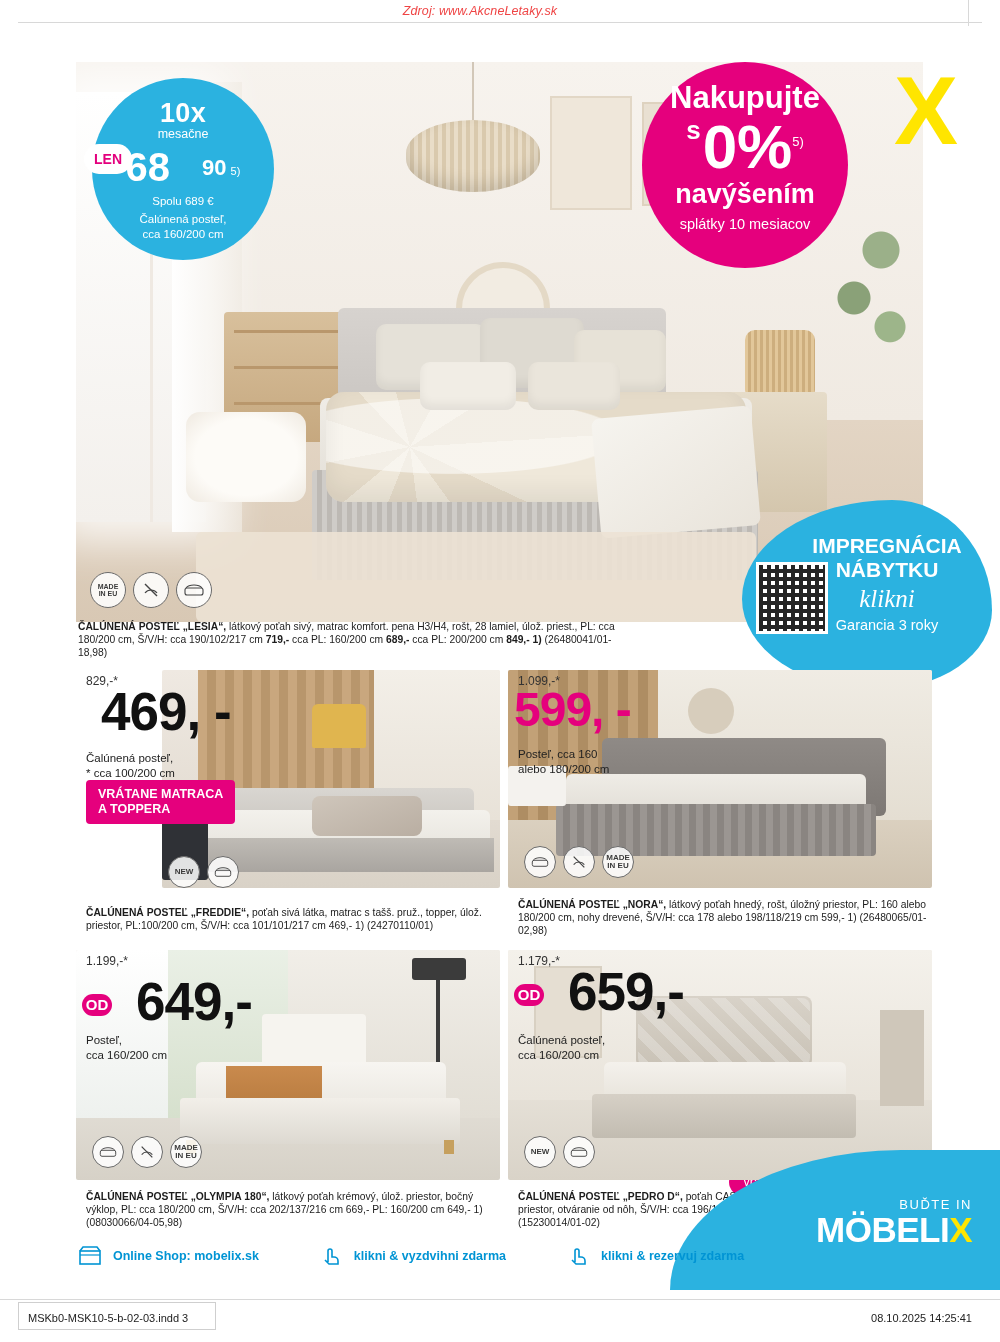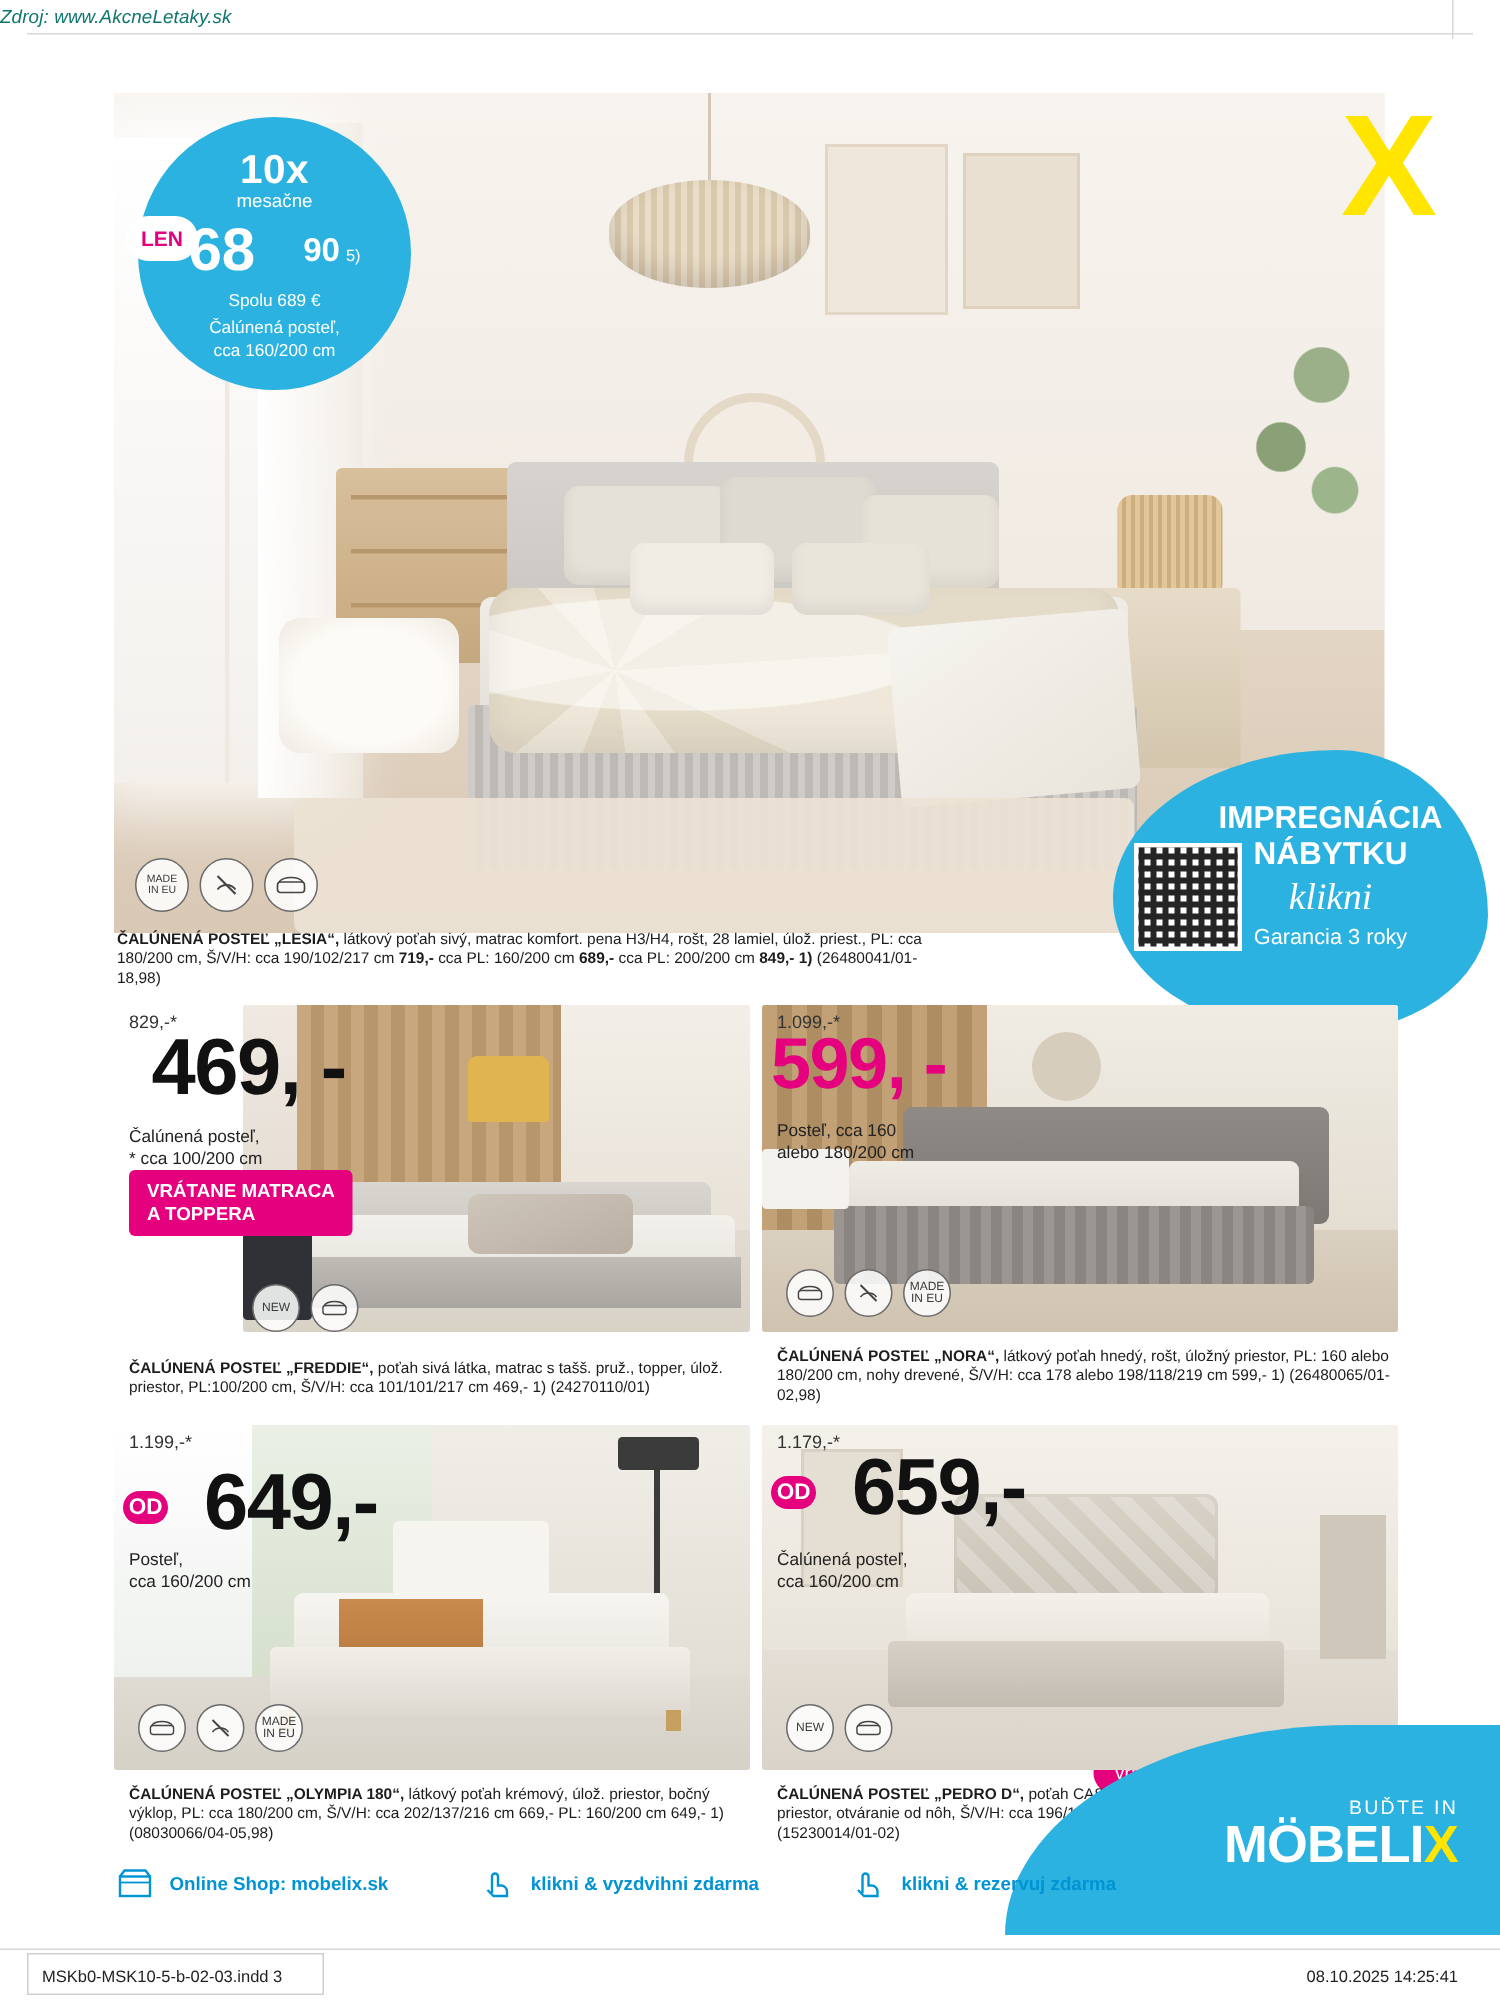--- a/index.html
+++ b/index.html
@@ -18,24 +18,24 @@
     position: absolute;
     inset: 0;
     background: #ffffff;
   }
   
   .source-line {
     position: absolute;
     top: 4px;
     left: 0;
     width: 960px;
-    text-align: left;
+    text-align: center;
     font-style: italic;
     font-size: 12.5px;
-    color: #0f766e;
+    color: #ef4444;
     letter-spacing: .1px;
   }
   .top-rule {
     position: absolute;
     top: 22px;
     left: 18px;
     width: 964px;
     height: 1px;
     background: #d8d8d8;
   }
@@ -248,21 +248,21 @@
     opacity:.85;
   }
 
   
   .icon-row { position:absolute; display:flex; gap:7px; }
   .chip {
     width:30px; height:30px; border-radius:50%;
     border:1.4px solid #6a6a6a; background:rgba(255,255,255,.86);
     display:flex; align-items:center; justify-content:center;
     font-size:8px; color:#3a3a3a; text-align:center; line-height:1.05;
-    font-weight:normal;
+    font-weight:bold;
   }
   .chip.wide { width:34px; height:34px; font-size:7px;}
   .chip svg { display:block; }
 
   
   .caption {
     position:absolute;
     font-size:10.3px; line-height:1.28; color:#1c1c1c;
   }
   .caption b { font-weight:bold; }
@@ -376,20 +376,28 @@
     <div class="t1">10x</div>
     <div class="t2">mesačne</div>
     <div class="price-row">
       <span class="int">68</span><span class="dec">90</span><span class="sup">5)</span>
     </div>
     <div class="t3">Spolu 689 €</div>
     <div class="t3" style="white-space:pre-line;">Čalúnená posteľ,
 cca 160/200 cm</div>
   </div>
 
+  <div class="badge-0">
+    <div class="l1">Nakupujte</div>
+    <div class="l2">
+      <span class="small">s</span><span>0%</span><span class="sup">5)</span>
+    </div>
+    <div class="l3">navýšením</div>
+    <div class="l4">splátky 10 mesiacov</div>
+  </div>
 
   <div class="xmark">X</div>
 
   <div class="hero-callout">vrát. matraca a roštu</div>
 
   <div class="impregnacia">
     <div class="qr">
         <div class="grid"></div>
       </div>
     <div class="title" style="white-space:pre-line; margin-left:40px;">IMPREGNÁCIA

